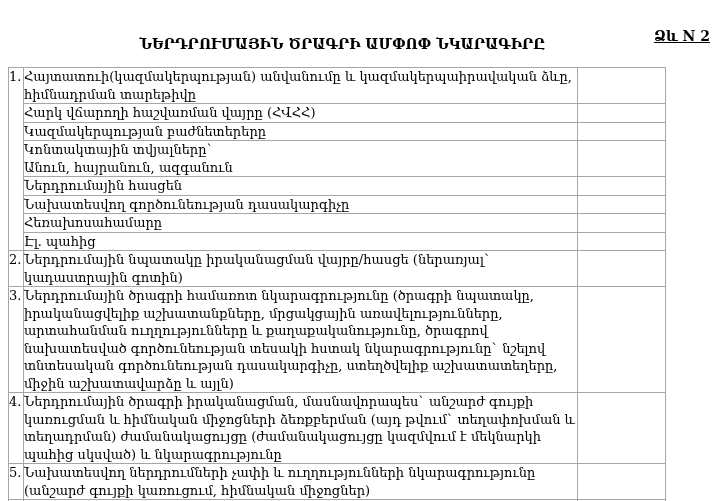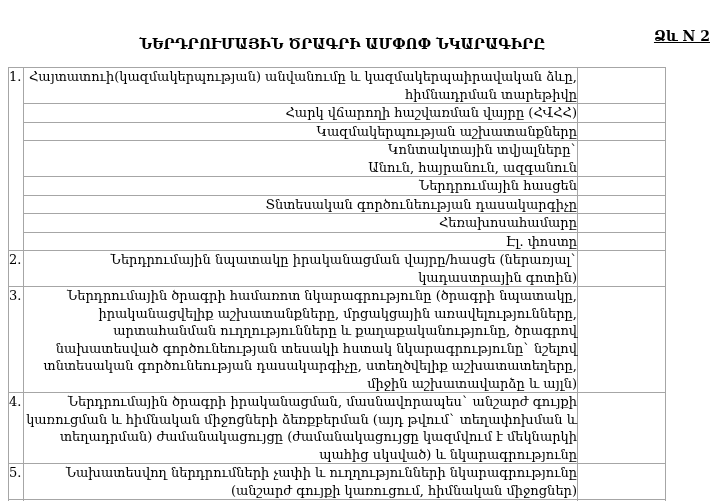--- a/index.html
+++ b/index.html
@@ -52,21 +52,20 @@
   }
   td.cell-num {
     padding-left: 2px;
     padding-right: 1px;
     text-align: left;
   }
   td.cell-text {
     padding-left: 3px;
     padding-right: 4px;
     white-space: pre-line;
-    text-align: right;
   }
   td.cell-value {
     background: #ffffff;
   }
 </style>
 </head>
 <body>
 
 <div class="form-label">Ձև N 2</div>
 
@@ -82,42 +81,42 @@
       <tr>
         <td class="cell-num" rowspan="8">1.</td>
         <td class="cell-text">Հայտատուի(կազմակերպության) անվանումը և կազմակերպաիրավական ձևը, հիմնադրման տարեթիվը</td>
         <td class="cell-value"></td>
       </tr>
       <tr>
         <td class="cell-text">Հարկ վճարողի հաշվառման վայրը (ՀՎՀՀ)</td>
         <td class="cell-value"></td>
       </tr>
       <tr>
-        <td class="cell-text">Կազմակերպության աշխատանքները</td>
+        <td class="cell-text">Կազմակերպության բաժնետերերը</td>
         <td class="cell-value"></td>
       </tr>
       <tr>
         <td class="cell-text">Կոնտակտային տվյալները`
 Անուն, հայրանուն, ազգանուն</td>
         <td class="cell-value"></td>
       </tr>
       <tr>
         <td class="cell-text">Ներդրումային հասցեն</td>
         <td class="cell-value"></td>
       </tr>
       <tr>
-        <td class="cell-text">Տնտեսական գործունեության դասակարգիչը</td>
+        <td class="cell-text">Նախատեսվող գործունեության դասակարգիչը</td>
         <td class="cell-value"></td>
       </tr>
       <tr>
         <td class="cell-text">Հեռախոսահամարը</td>
         <td class="cell-value"></td>
       </tr>
       <tr>
-        <td class="cell-text">Էլ. փոստը</td>
+        <td class="cell-text">Էլ. պահից</td>
         <td class="cell-value"></td>
       </tr>
       <tr>
         <td class="cell-num" rowspan="1">2.</td>
         <td class="cell-text">Ներդրումային նպատակը իրականացման վայրը/հասցե (ներառյալ` կադաստրային գոտին)</td>
         <td class="cell-value"></td>
       </tr>
       <tr>
         <td class="cell-num" rowspan="1">3.</td>
         <td class="cell-text">Ներդրումային ծրագրի համառոտ նկարագրությունը (ծրագրի նպատակը, իրականացվելիք աշխատանքները, մրցակցային առավելությունները, արտահանման ուղղությունները և քաղաքականությունը, ծրագրով նախատեսված գործունեության տեսակի հստակ նկարագրությունը` նշելով տնտեսական գործունեության դասակարգիչը, ստեղծվելիք աշխատատեղերը, միջին աշխատավարձը և այլն)</td>

